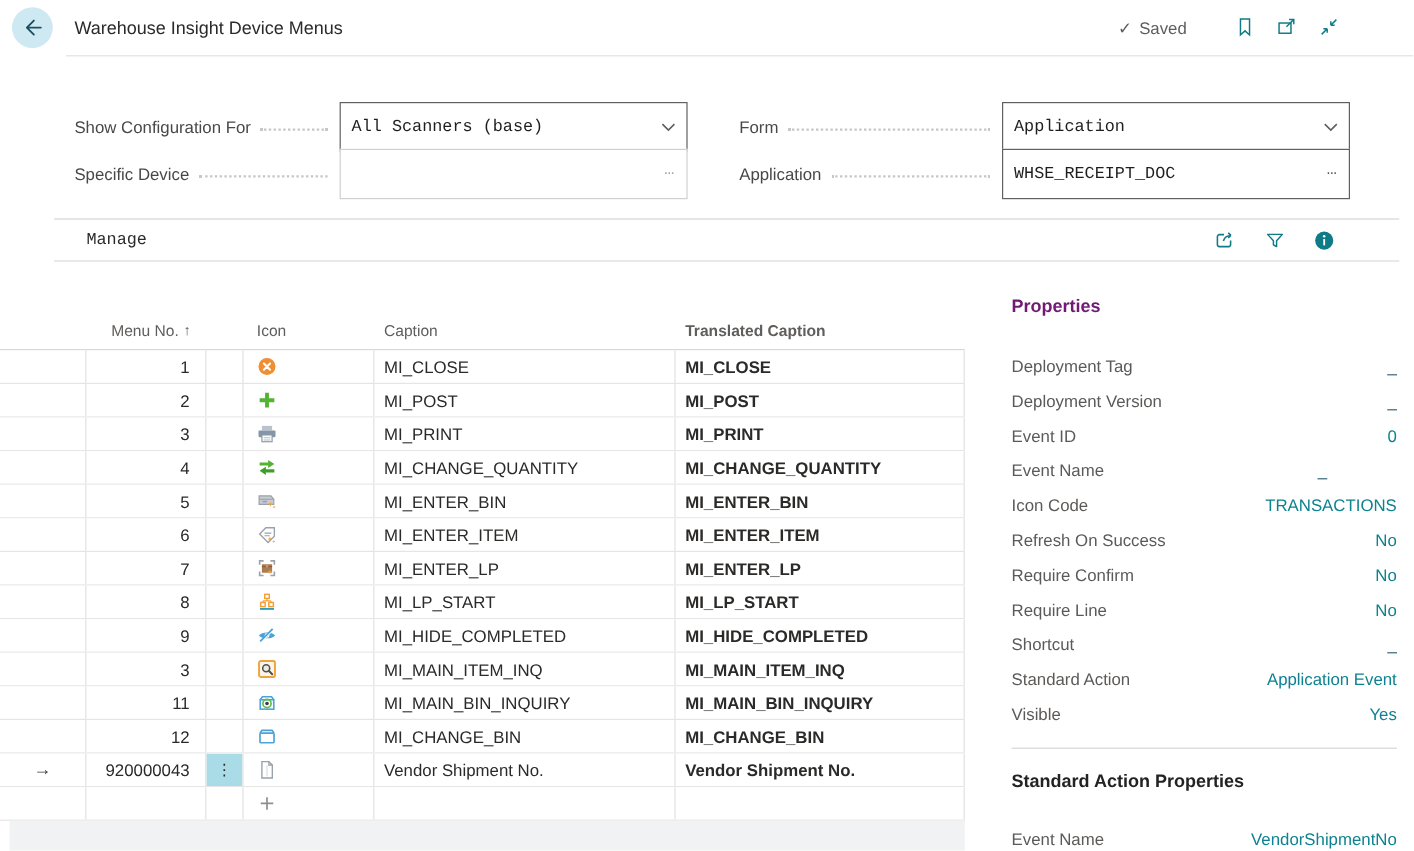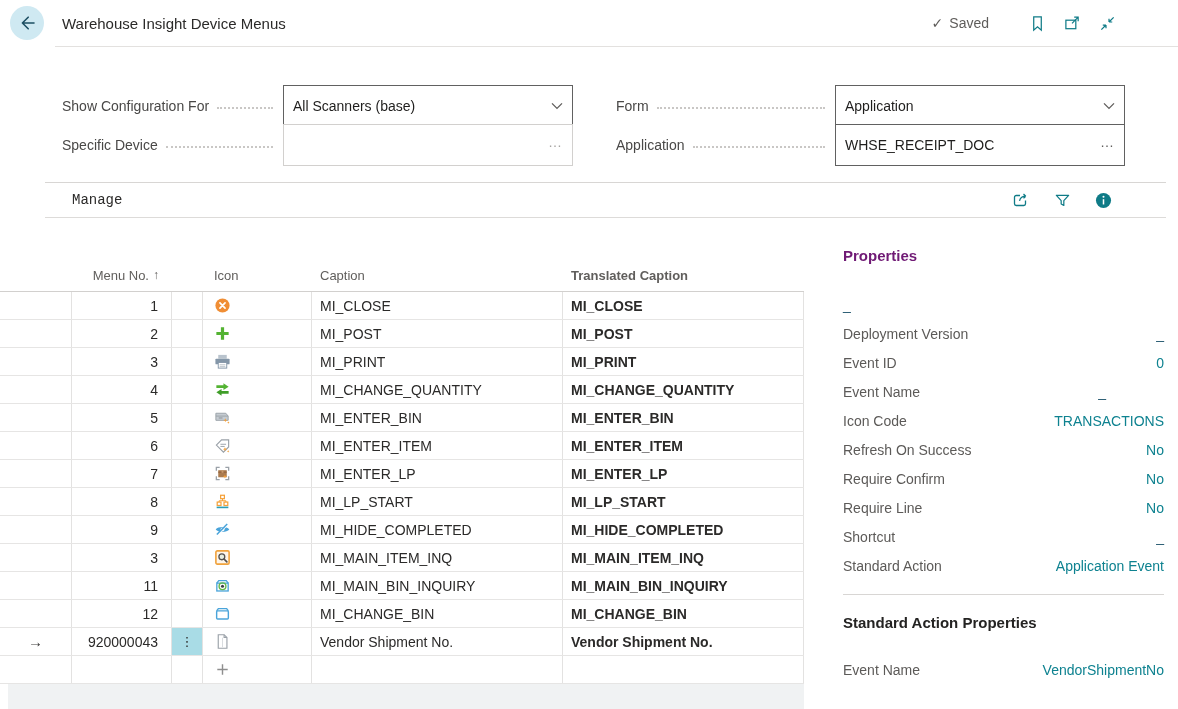--- a/index.html
+++ b/index.html
@@ -21,21 +21,21 @@
   .filters { padding-top:31px; padding-bottom:26px; }
   .f-row { display:flex; align-items:center; height:27px; margin-bottom:12px; }
   .f-cell { display:flex; align-items:center;margin-top:29px; }
   .f-cell.c1 { margin-left:62px; }
   .f-cell.c2 { margin-left:43px; }
   .f-labelwrap { display:flex; align-items:center; }
   .c1 .f-labelwrap { width:221px; }
   .c2 .f-labelwrap { width:219px; }
   .f-label { font-size:14px; color:#494847; white-space:nowrap; }
   .leader { flex:1; border-bottom:2px dotted #c9c7c5; height:0; margin:0 10px 0 8px; position:relative; top:2px; }
-  .field { width:290px; height:42px; display:flex; align-items:center; background:#fff; font-size:14px; color:#1f1e1d; padding:4px 9px; position:relative; }
+  .field { width:290px; height:42px; display:flex; align-items:center; background:#fff; font-size:14px; color:#1f1e1d; padding:4px 9px; position:relative;font-family:Liberation Mono, monospace; }
   .field.combo, .field.assist-dark { border:1px solid #616161; }
   .field.assist-light { border:1px solid #d2d0ce; }
   .field input { border:none; outline:none; flex:1; font:inherit; color:inherit; background:transparent; padding:0; min-width:0; }
   .field .chev { margin-left:auto; display:flex; align-items:center; }
   .field .dots { margin-left:auto; color:#5f5d5b; font-size:14px; letter-spacing:1px; line-height:1; padding-bottom:6px; }
   .field.assist-light .dots { color:#a6a4a2; }
 
   
   .manage-band { margin:0 12px 0 45px; height:36px; border-top:1px solid #d8d6d4; border-bottom:1px solid #dddbd9; display:flex; align-items:center; padding-left:27px; padding-right:50px;font-family:Liberation Mono, monospace; }
   .manage-label { font-size:14px; color:#2b2a29; cursor:pointer; }
@@ -455,20 +455,21 @@
             <div class="cell col-trn"></div>
           </div>
         </div>
       <div class="grid-footer"></div>
     </div>
 
     <aside class="factbox">
       <div class="fb-title">Properties</div>
       <div class="fb-list" id="props-list">
           <div class="fb-row">
+            <span class="fb-label">Deployment Tag</span>
             <span class="fb-value empty">_</span>
           </div>
           <div class="fb-row">
             <span class="fb-label">Deployment Version</span>
             <span class="fb-value empty">_</span>
           </div>
           <div class="fb-row">
             <span class="fb-label">Event ID</span>
             <span class="fb-value link">0</span>
           </div>
@@ -493,20 +494,24 @@
             <span class="fb-value link">No</span>
           </div>
           <div class="fb-row">
             <span class="fb-label">Shortcut</span>
             <span class="fb-value empty">_</span>
           </div>
           <div class="fb-row">
             <span class="fb-label">Standard Action</span>
             <span class="fb-value link">Application Event</span>
           </div>
+          <div class="fb-row">
+            <span class="fb-label">Visible</span>
+            <span class="fb-value link">Yes</span>
+          </div>
         </div>
       <div class="fb-divider"></div>
       <div class="fb-subtitle">Standard Action Properties</div>
       <div class="fb-list std" id="std-props-list">
           <div class="fb-row">
             <span class="fb-label">Event Name</span>
             <span class="fb-value link">VendorShipmentNo</span>
           </div>
         </div>
     </aside>

